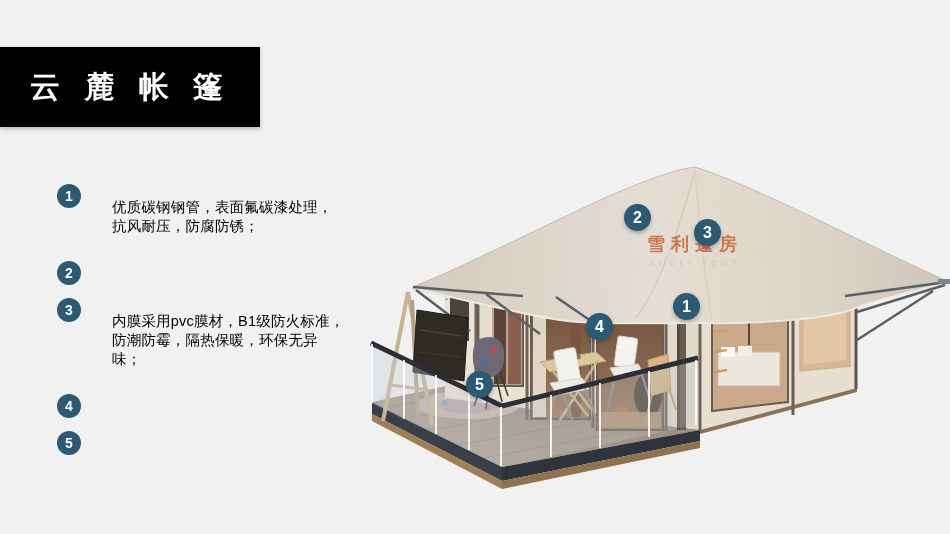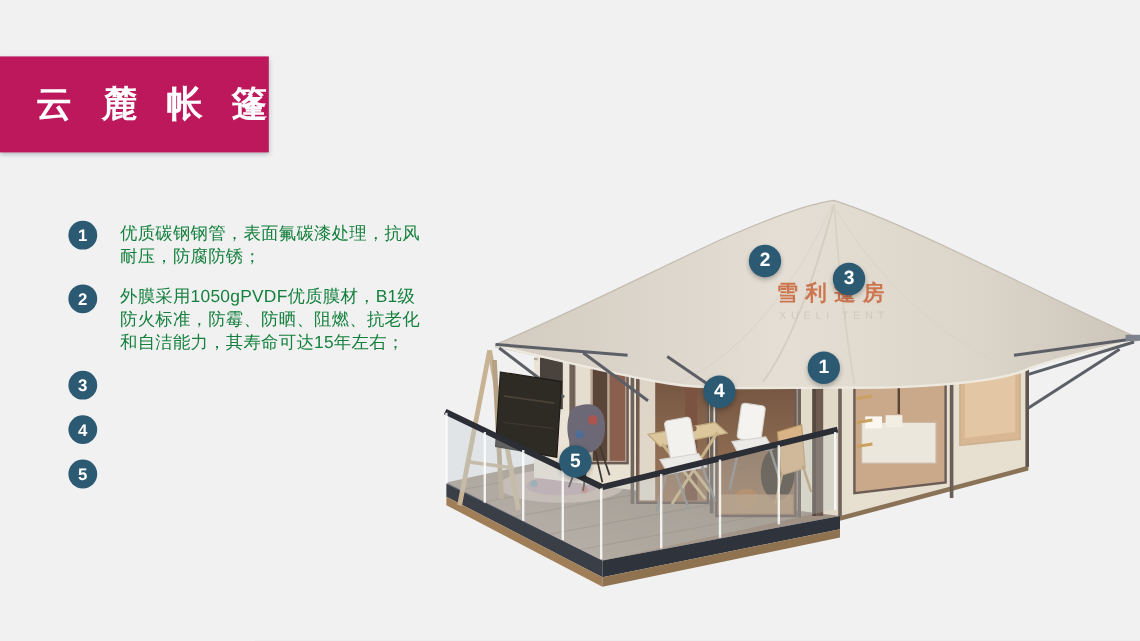--- a/index.html
+++ b/index.html
@@ -4,22 +4,22 @@
 <style>
   html,body { margin:0; padding:0; background:#e7e7e8; }
   .canvas {
     position:relative; width:950px; height:534px; overflow:hidden;
     background:#f1f1f2;
     font-family:"Liberation Sans", sans-serif;
   }
 
   
   .banner {
-    position:absolute; left:0; top:47px; width:224px; height:80px;
-    background:#be185d;
+    position:absolute; left:0; top:47px; width:260px; height:80px;
+    background:#000000;
     box-shadow:0 2px 4px rgba(60,75,90,.35);
     display:flex; align-items:center;
   }
   .banner h1 {
     margin:0; padding-left:30px;
     color:#ffffff; font-size:30px; font-weight:bold; letter-spacing:8px;
     white-space:nowrap;
   }
 
   
@@ -29,22 +29,22 @@
   }
   .features li { display:flex; gap:19px; margin-bottom:15px; }
   .fbadge {
     flex:0 0 auto; width:24px; height:24px; border-radius:50%;
     background:#2c5a73; color:#fff;
     font-size:14px; font-weight:bold;
     display:flex; align-items:center; justify-content:center;
     margin-top:-2px;
   }
   .features p {
-    margin:0; width:252px;
-    font-size:14.5px; line-height:19px; color:#15803d;
+    margin:12px; width:252px;
+    font-size:14.5px; line-height:19px; color:#000000;
     letter-spacing:.2px;
   }
 
   
   .render { position:absolute; left:0; top:0; width:950px; height:534px; }
   .render svg { position:absolute; left:0; top:0; }
 
   
   .watermark {
     position:absolute; left:600px; top:232px; width:190px;
@@ -321,24 +321,24 @@
     <h1>云 麓 帐 篷</h1>
   </div>
 
   <ul class="features">
     <li>
       <span class="fbadge">1</span>
       <p>优质碳钢钢管，表面氟碳漆处理，抗风耐压，防腐防锈；</p>
     </li>
     <li>
       <span class="fbadge">2</span>
-      <p>外膜采用1050gPVDF优质膜材，B1级防火标准，防霉、防晒、阻燃、抗老化和自洁能力，其寿命可达15年左右；</p>
     </li>
     <li>
       <span class="fbadge">3</span>
+      <p>内膜采用pvc膜材，B1级防火标准，防潮防霉，隔热保暖，环保无异味；</p>
     </li>
     <li>
       <span class="fbadge">4</span>
     </li>
     <li>
       <span class="fbadge">5</span>
     </li>
   </ul>
 
 </div>

